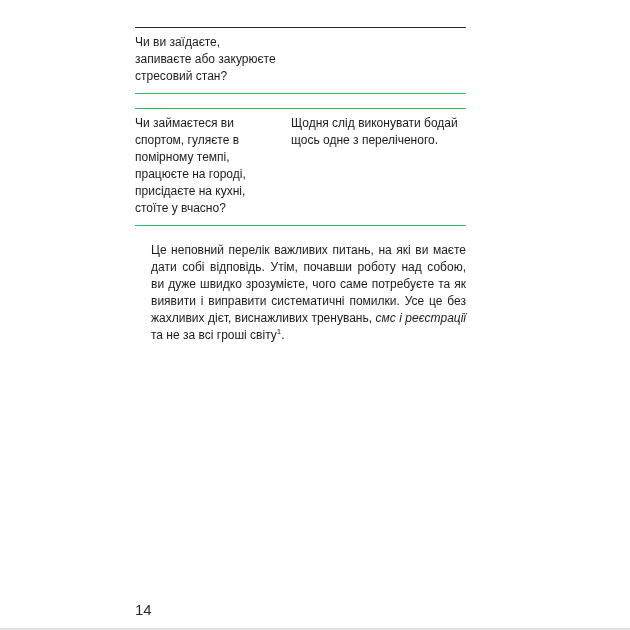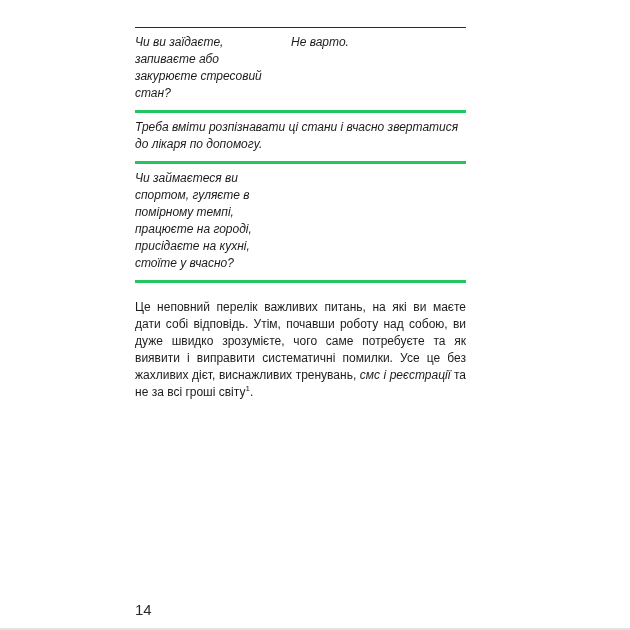--- a/index.html
+++ b/index.html
@@ -22,39 +22,38 @@
     position: absolute;
     left: 135px;
     top: 27px;
     width: 331px;
   }
   .qa-table {
     border-top: 1px solid #2a2a2a;
   }
   .qa-row {
     display: flex;
-    border-bottom: 3px solid #22c55e;
+    border-bottom: 1px solid #22c55e;
     padding: 6px 0 8px 0;
-    font-style: italic;
   }
   .qa-question {
     flex: none;
     width: 156px;
     padding-right: 12px;
     box-sizing: border-box;
     font-size: 12px;
     line-height: 17px;
   }
   .qa-answer {
     flex: 1;
     font-size: 12px;
     line-height: 17px;
   }
   .body-paragraph {
-    margin: 16px 0 0 0;
+    margin: 16px 0 0 16px;
     font-size: 12px;
     line-height: 17px;
     text-align: justify;
   }
   .body-paragraph em {
     font-style: italic;
   }
   .footnote-marker {
     font-size: 8px;
     vertical-align: super;
@@ -83,29 +82,28 @@
 <body>
 
 <div class="page">
 
   <div class="content">
 
     <div class="qa-table">
 
       <div class="qa-row">
         <div class="qa-question">Чи ви заїдаєте, запиваєте або закурюєте стресовий стан?</div>
-        <div class="qa-answer">Не варто.</div>
       </div>
 
       <div class="qa-row">
-        <div class="qa-answer">Треба вміти розпізнавати ці стани і вчасно звертатися до лікаря по допомогу.</div>
       </div>
 
       <div class="qa-row">
         <div class="qa-question">Чи займаєтеся ви спортом, гуляєте в помірному темпі, працюєте на городі, присідаєте на кухні, стоїте у вчасно?</div>
+        <div class="qa-answer">Щодня слід виконувати бодай щось одне з переліченого.</div>
       </div>
 
     </div>
 
     <p class="body-paragraph"><span>Це неповний перелік важливих питань, на які ви маєте дати собі відповідь. Утім, почавши роботу над собою, ви дуже швидко зрозумієте, чого саме потребуєте та як виявити і виправити систематичні помилки. Усе це без жахливих дієт, виснажливих тренувань, </span><em>смс і реєстрації</em><span> та не за всі гроші світу</span><sup class="footnote-marker">1</sup><span>.</span></p>
 
   </div>
 
   <div class="footer">
     <span class="page-number">14</span>

